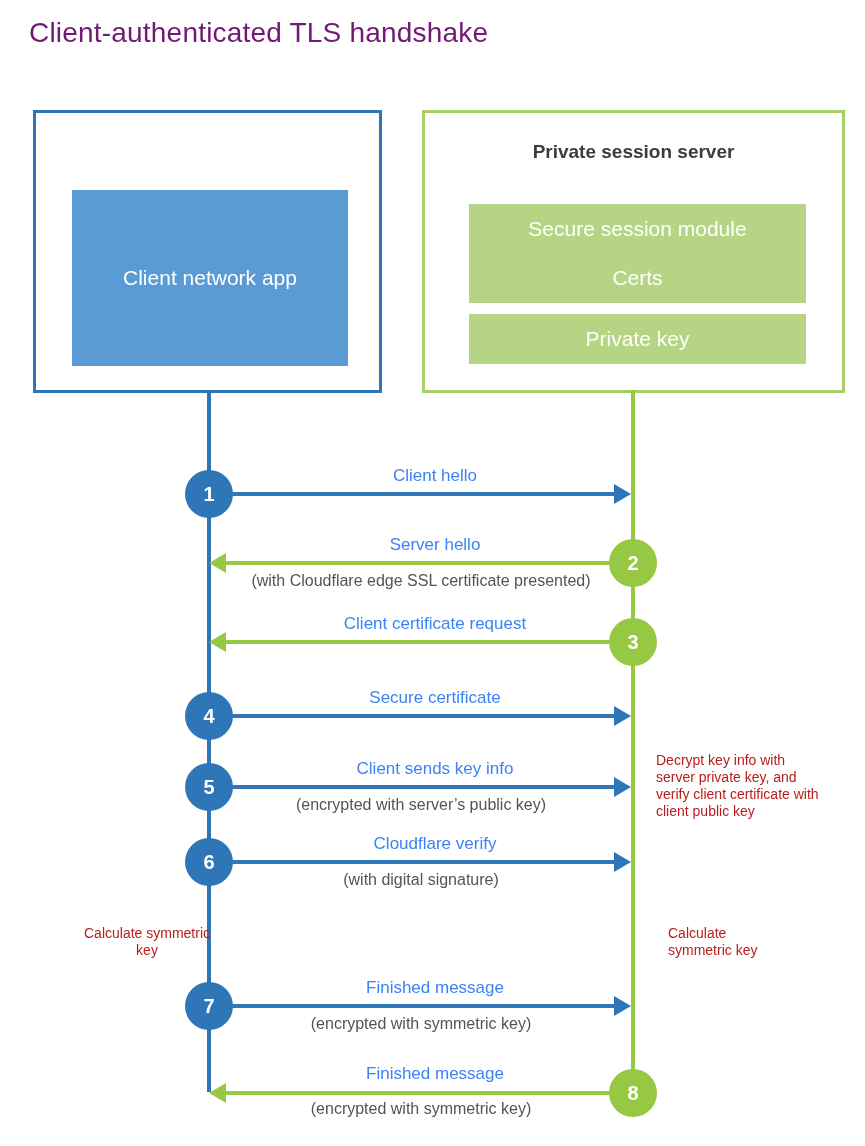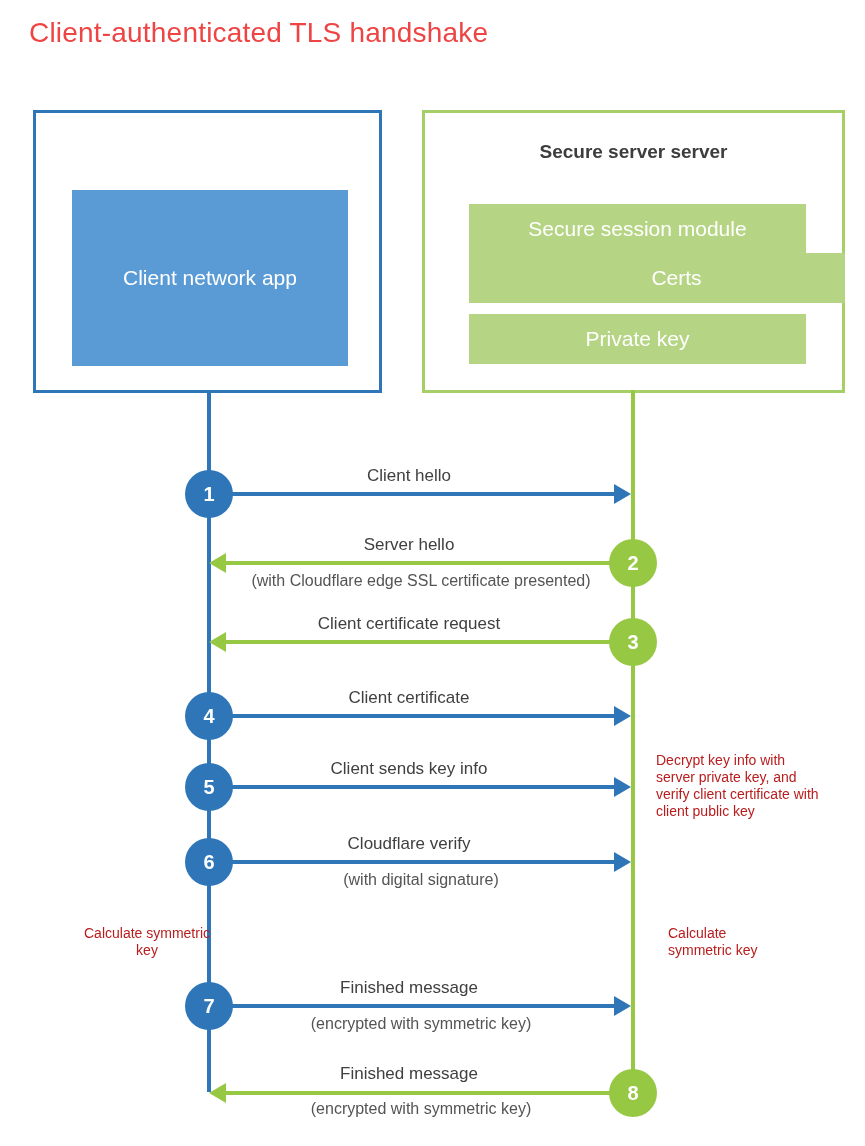--- a/index.html
+++ b/index.html
@@ -2,21 +2,21 @@
 <html><head>
 <meta charset="utf-8">
 <style>
   html,body{margin:0;padding:0;background:#ffffff;}
   .canvas{
     position:relative;width:865px;height:1146px;background:#ffffff;overflow:hidden;
     font-family:"Liberation Sans","DejaVu Sans",sans-serif;
   }
   .abs{position:absolute;}
   .page-title{
-    left:29px;top:17px;font-size:28px;font-weight:300;color:#ef4444;letter-spacing:.2px;
+    left:29px;top:17px;font-size:28px;font-weight:300;color:#701a75;letter-spacing:.2px;
   }
   
   .client-box{left:33px;top:110px;width:343px;height:277px;border:3px solid #2e76b8;background:#fff;}
   .server-box{left:422px;top:110px;width:417px;height:277px;border:3px solid #a6cf68;background:#fff;}
   .box-title{left:0;top:28px;width:100%;text-align:center;font-size:19px;font-weight:bold;color:#3d3d3d;}
   .client-app{
     left:36px;top:77px;width:276px;height:176px;background:#5b9bd5;color:#ffffff;
     display:flex;align-items:center;justify-content:center;text-align:center;
     font-size:21px;line-height:1.25;padding:0 40px;box-sizing:border-box;
   }
@@ -37,42 +37,42 @@
   .circle.green{background:#97c843;}
   
   .shaft{height:4px;}
   .shaft.blue{background:#2e76b8;}
   .shaft.green{background:#97c843;}
   .head{width:0;height:0;border-top:10px solid transparent;border-bottom:10px solid transparent;}
   .head.right{border-left:17px solid #2e76b8;}
   .head.left{border-right:17px solid #97c843;}
   
   .msg-label{
-    left:218px;width:382px;text-align:center;font-size:17px;color:#404040;
+    left:244px;width:382px;text-align:center;font-size:17px;color:#3b82f6;
   }
   .msg-sub{
     left:230px;width:382px;text-align:center;font-size:16px;color:#545454;
   }
   .side-note{font-size:14px;color:#b91c1c;line-height:17px;}
 </style>
 </head>
 <body>
 
 <div class="canvas">
 
   <div class="abs page-title">Client-authenticated TLS handshake</div>
 
   <div class="abs client-box">
     <div class="abs client-app">Client network app</div>
   </div>
 
   <div class="abs server-box">
-    <div class="abs box-title">Secure server server</div>
+    <div class="abs box-title">Private session server</div>
     <div class="abs server-bar" style="top:77px;margin-top:14px;">Secure session module</div>
-    <div class="abs server-bar" style="top:140px;padding-left:39px;">Certs</div>
+    <div class="abs server-bar" style="top:140px;">Certs</div>
     <div class="abs server-bar" style="top:201px;">Private key</div>
   </div>
 
   <div class="abs lifeline blue" style="left:207px;top:390px;height:702px;"></div>
   <div class="abs lifeline green" style="left:631px;top:390px;height:705px;"></div>
 
   <div class="abs msg-label" style="top:466px;">Client hello</div>
   <div class="abs shaft blue" style="left:209px;top:492px;width:407px;"></div>
   <div class="abs head right" style="left:614px;top:484px;"></div>
   <div class="abs circle blue" style="left:185px;top:470px;">1</div>
@@ -81,28 +81,29 @@
   <div class="abs shaft green" style="left:226px;top:561px;width:407px;"></div>
   <div class="abs head left" style="left:209px;top:553px;"></div>
   <div class="abs msg-sub" style="top:572px;">(with Cloudflare edge SSL certificate presented)</div>
   <div class="abs circle green" style="left:609px;top:539px;">2</div>
 
   <div class="abs msg-label" style="top:614px;">Client certificate request</div>
   <div class="abs shaft green" style="left:226px;top:640px;width:407px;"></div>
   <div class="abs head left" style="left:209px;top:632px;"></div>
   <div class="abs circle green" style="left:609px;top:618px;">3</div>
 
-  <div class="abs msg-label" style="top:688px;">Client certificate</div>
+  <div class="abs msg-label" style="top:688px;">Secure certificate</div>
   <div class="abs shaft blue" style="left:209px;top:714px;width:407px;"></div>
   <div class="abs head right" style="left:614px;top:706px;"></div>
   <div class="abs circle blue" style="left:185px;top:692px;">4</div>
 
   <div class="abs msg-label" style="top:759px;">Client sends key info</div>
   <div class="abs shaft blue" style="left:209px;top:785px;width:407px;"></div>
   <div class="abs head right" style="left:614px;top:777px;"></div>
+  <div class="abs msg-sub" style="top:796px;">(encrypted with server’s public key)</div>
   <div class="abs circle blue" style="left:185px;top:763px;">5</div>
 
   <div class="abs msg-label" style="top:834px;">Cloudflare verify</div>
   <div class="abs shaft blue" style="left:209px;top:860px;width:407px;"></div>
   <div class="abs head right" style="left:614px;top:852px;"></div>
   <div class="abs msg-sub" style="top:871px;">(with digital signature)</div>
   <div class="abs circle blue" style="left:185px;top:838px;">6</div>
 
   <div class="abs side-note" style="left:656px;top:752px;width:168px;">Decrypt key info with server private key, and verify client certificate with client public key</div>
   <div class="abs side-note" style="left:78px;top:925px;width:138px;text-align:center;">Calculate symmetric key</div>

